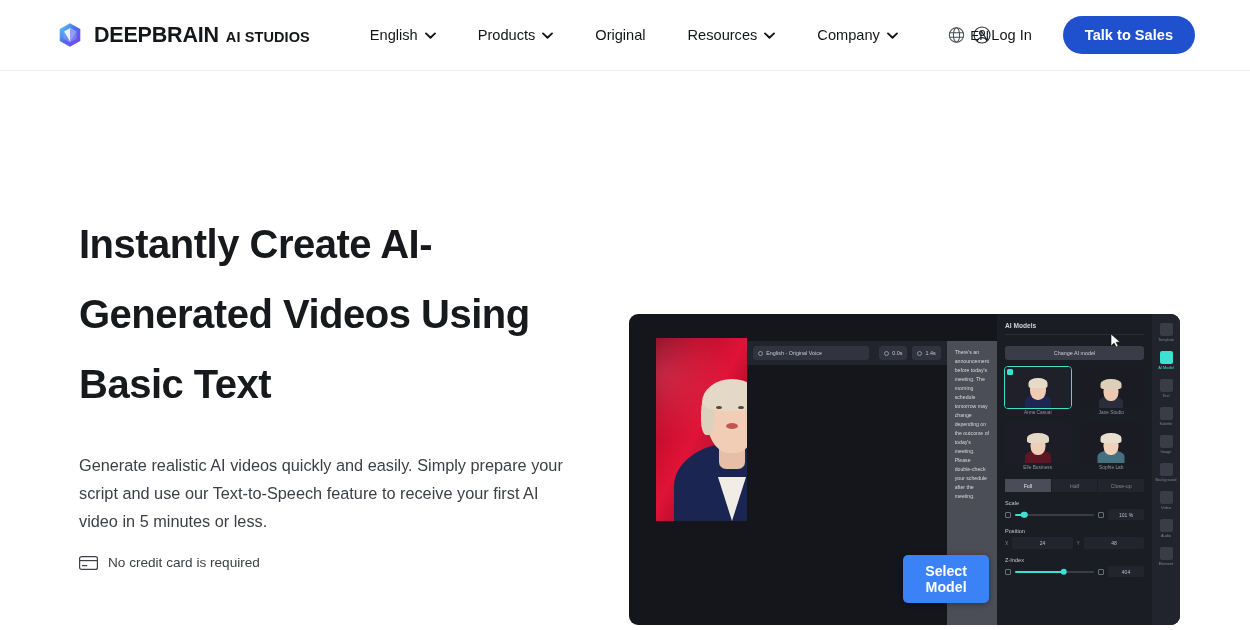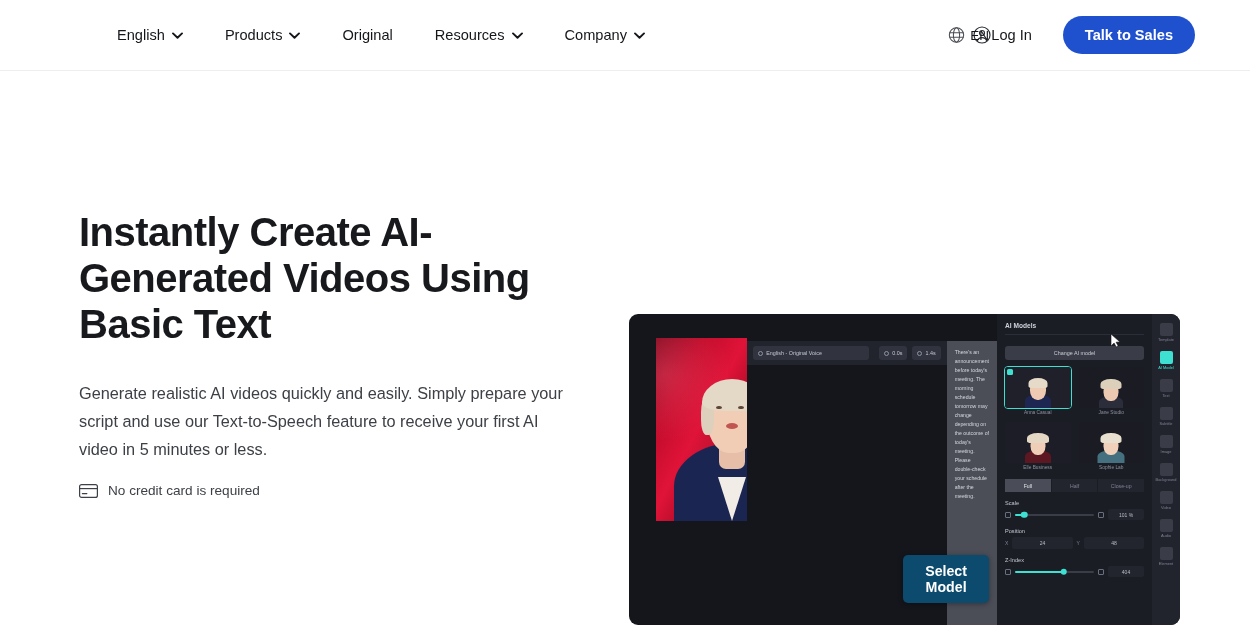--- a/index.html
+++ b/index.html
@@ -80,21 +80,21 @@
 
   
   .hero {
     position: relative;
     display: flex;
     padding: 0 60px 0 79px;
   }
   .hero-left { width: 530px; padding-top: 138px; }
   h1.hero-title {
     font-size: 40px;
-    line-height: 46px;
+    line-height: 70px;
     font-weight: 700;
     letter-spacing: -0.5px;
     color: #17191c;
     max-width: 470px;
   }
   .hero-copy {
     margin-top: 32px;
     font-size: 16.3px;
     line-height: 28px;
     color: #3d4046;
@@ -211,21 +211,21 @@
 
   .script-box {
     width: 310px; flex: 1; margin-top: 3px;
     background: #4b4d57;
     padding: 7px 8px;
     position: relative;
   }
   .script-text { font-size: 5.2px; line-height: 9px; color: #d6d8de; }
   .select-model {
     position: absolute; right: 8px; bottom: 22px;
-    background: #0c4a6e;
+    background: #3b82f6;
     color: #ffffff;
     font-size: 14.2px; font-weight: 700;
     border: none; border-radius: 5px;
     padding: 8px 22px;
     cursor: pointer;
     box-shadow: 0 1px 5px rgba(0,0,0,.35);
   }
 
   
   .ed-panel {
@@ -299,20 +299,39 @@
   .rail-btn.active .rail-ico { background: #3ee0d2; }
   .rail-lbl { font-size: 3.9px; color:#7e8393; }
   .rail-btn.active .rail-lbl { color:#3ee0d2; }
   .mouse-cursor { position:absolute; left:481px; top:19px; width:11px; height:15px; z-index:30; }
 </style>
 </head>
 <body>
 
 <div class="header">
 
+  <div class="brand">
+    <svg class="brand-mark" viewBox="0 0 26 26">
+      <defs>
+        <linearGradient id="cg" x1="0" y1="0" x2="1" y2="1">
+          <stop offset="0%" stop-color="#58d7f5"></stop>
+            <stop offset="48%" stop-color="#4d6df0"></stop>
+            <stop offset="100%" stop-color="#7b3cf0"></stop>
+        </linearGradient>
+      </defs>
+      <path d="M13 1.3 23.3 7v12L13 24.7 2.7 19V7z" fill="url(#cg)"></path>
+      <path d="M13 5.4 19.6 9.2v7.6L13 20.6 6.4 16.8V9.2z" fill="#ffffff" opacity=".2"></path>
+      <path d="M7.2 9.6 13 6.3l5.8 3.3L13 19.4z" fill="#ffffff" opacity=".85"></path>
+      <path d="M13 6.3 18.8 9.6 13 19.4z" fill="#3f63ea" opacity=".55"></path>
+    </svg>
+    <div class="brand-text">
+      <span class="brand-name">DEEPBRAIN</span>
+      <span class="brand-sub">AI STUDIOS</span>
+    </div>
+  </div>
 
   <nav class="nav">
     <div class="nav-item">
       <span>English</span>
       <svg class="caret" viewBox="0 0 11 7">
           <path d="M1 1.4 5.5 5.8 10 1.4" fill="none" stroke="#14161a" stroke-width="1.9" stroke-linecap="round" stroke-linejoin="round"></path>
         </svg>
     </div>
     <div class="nav-item">
       <span>Products</span>

